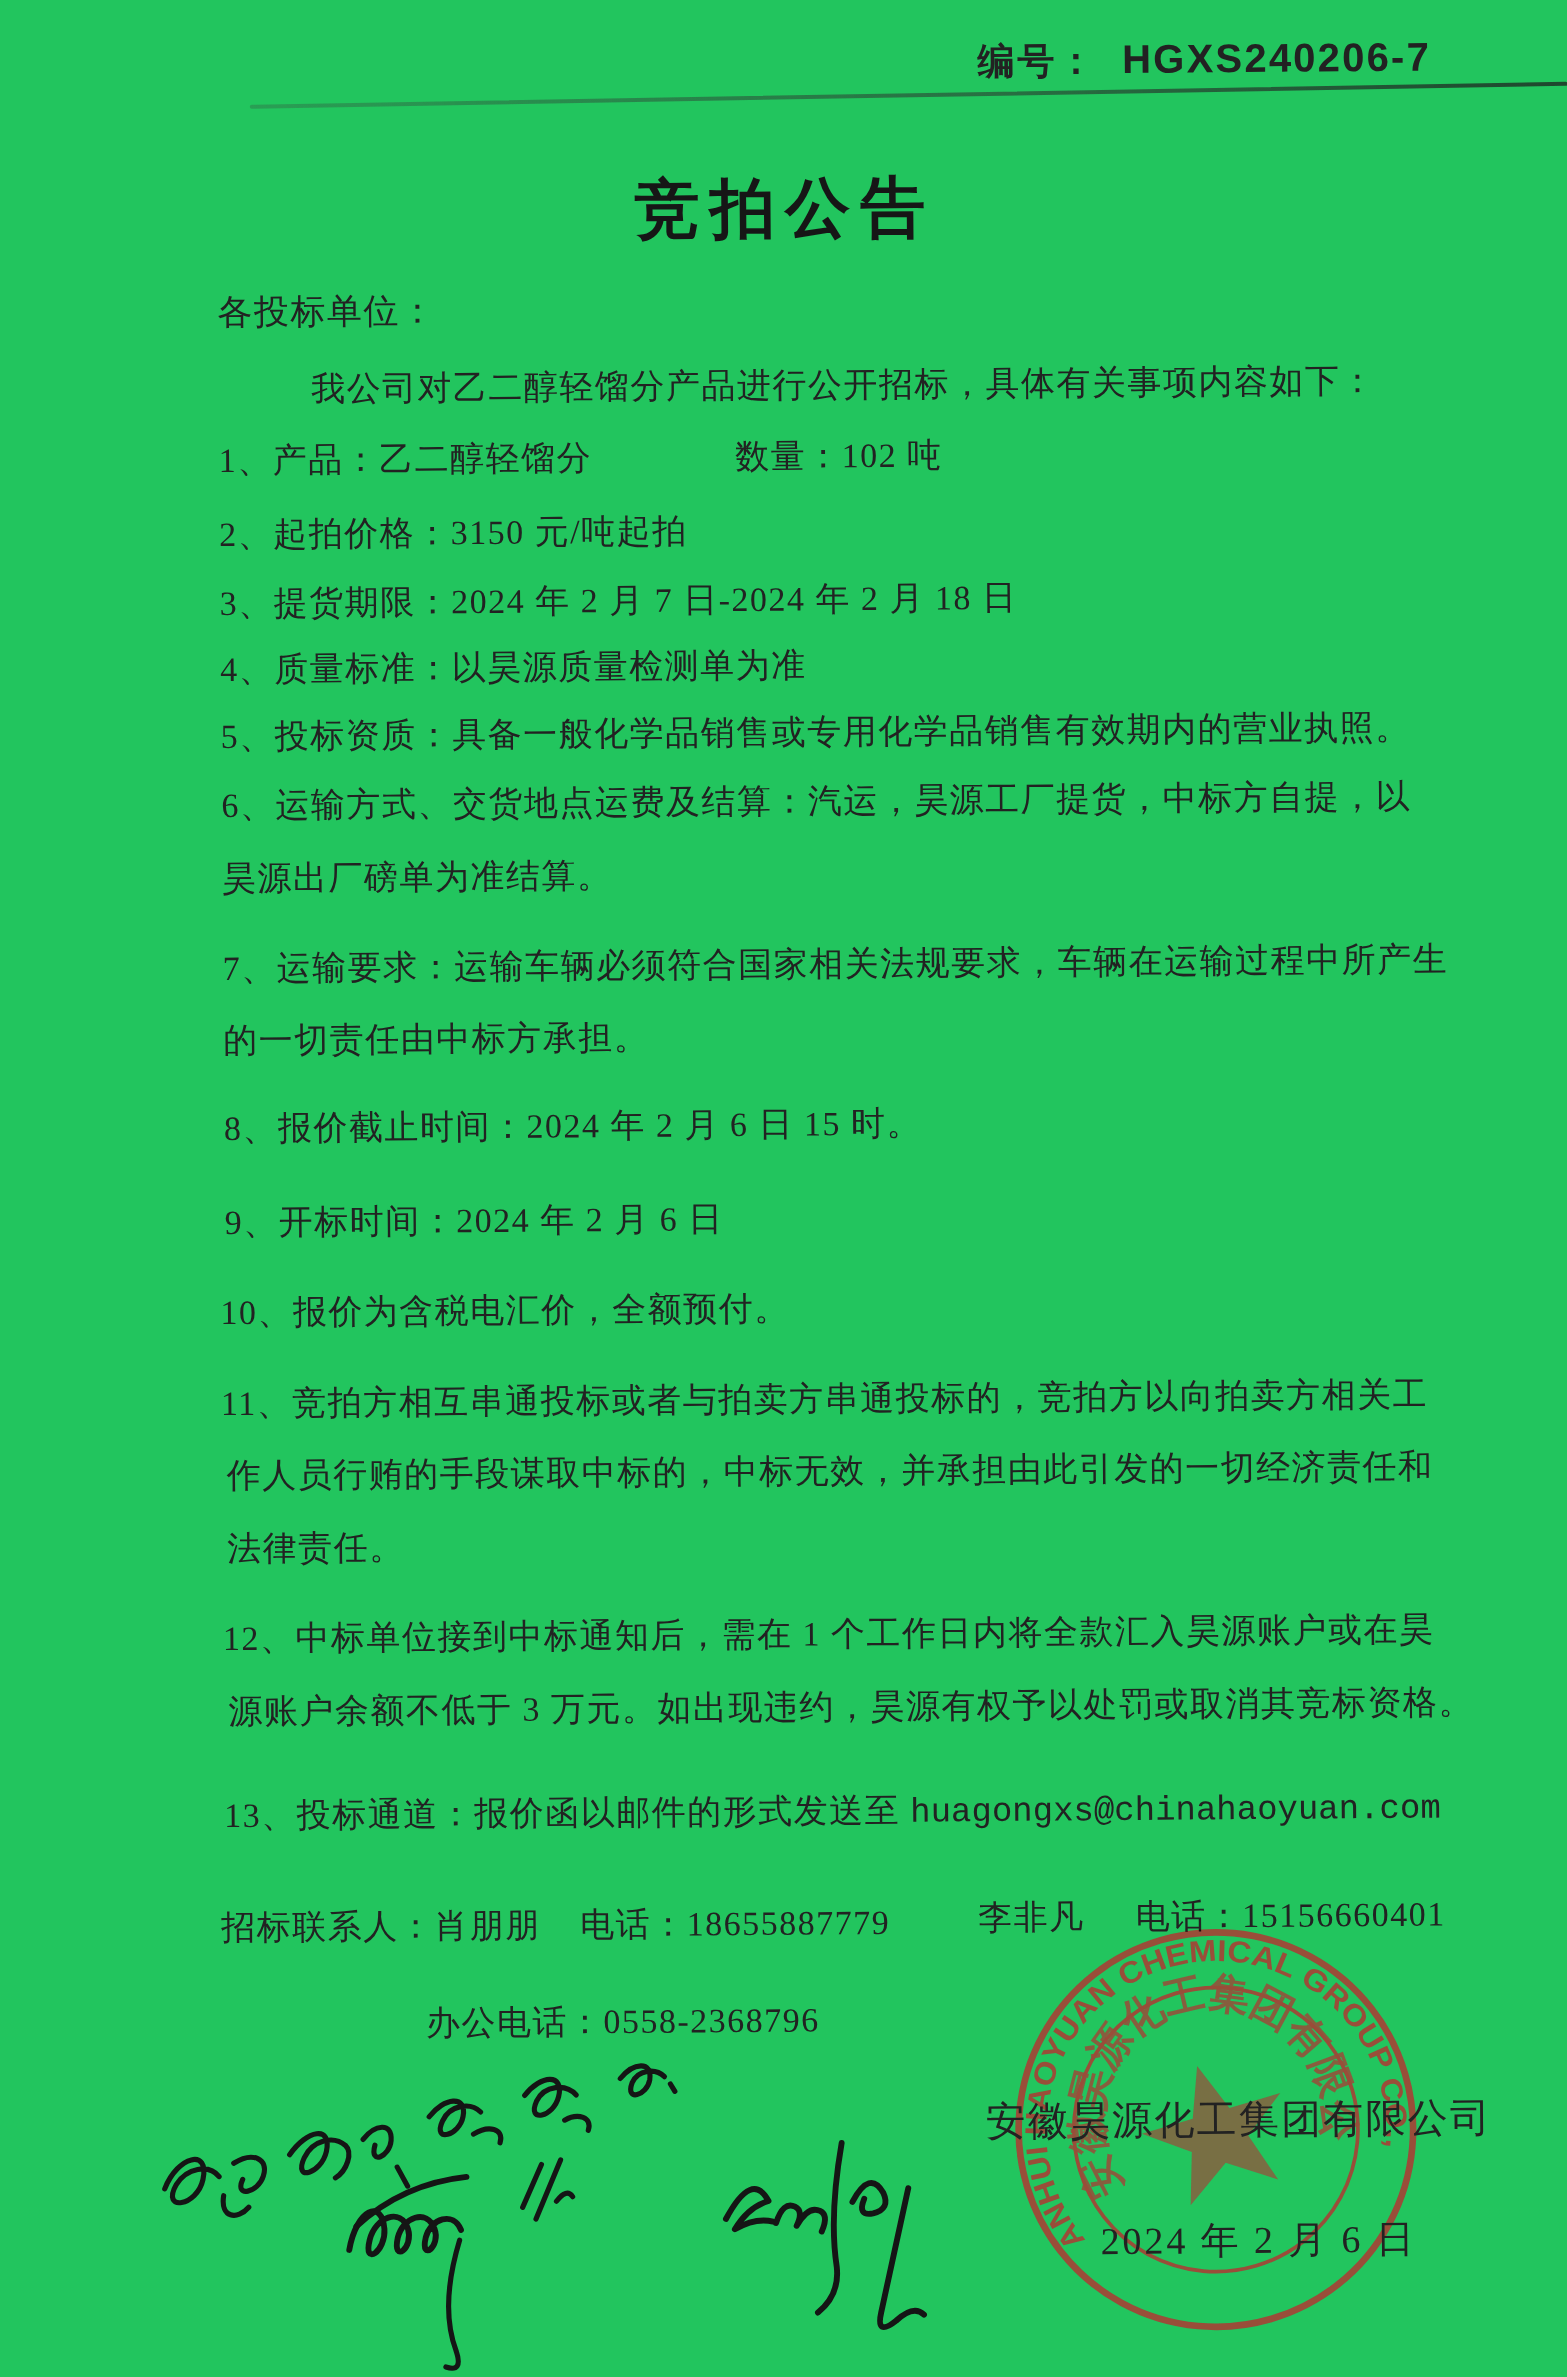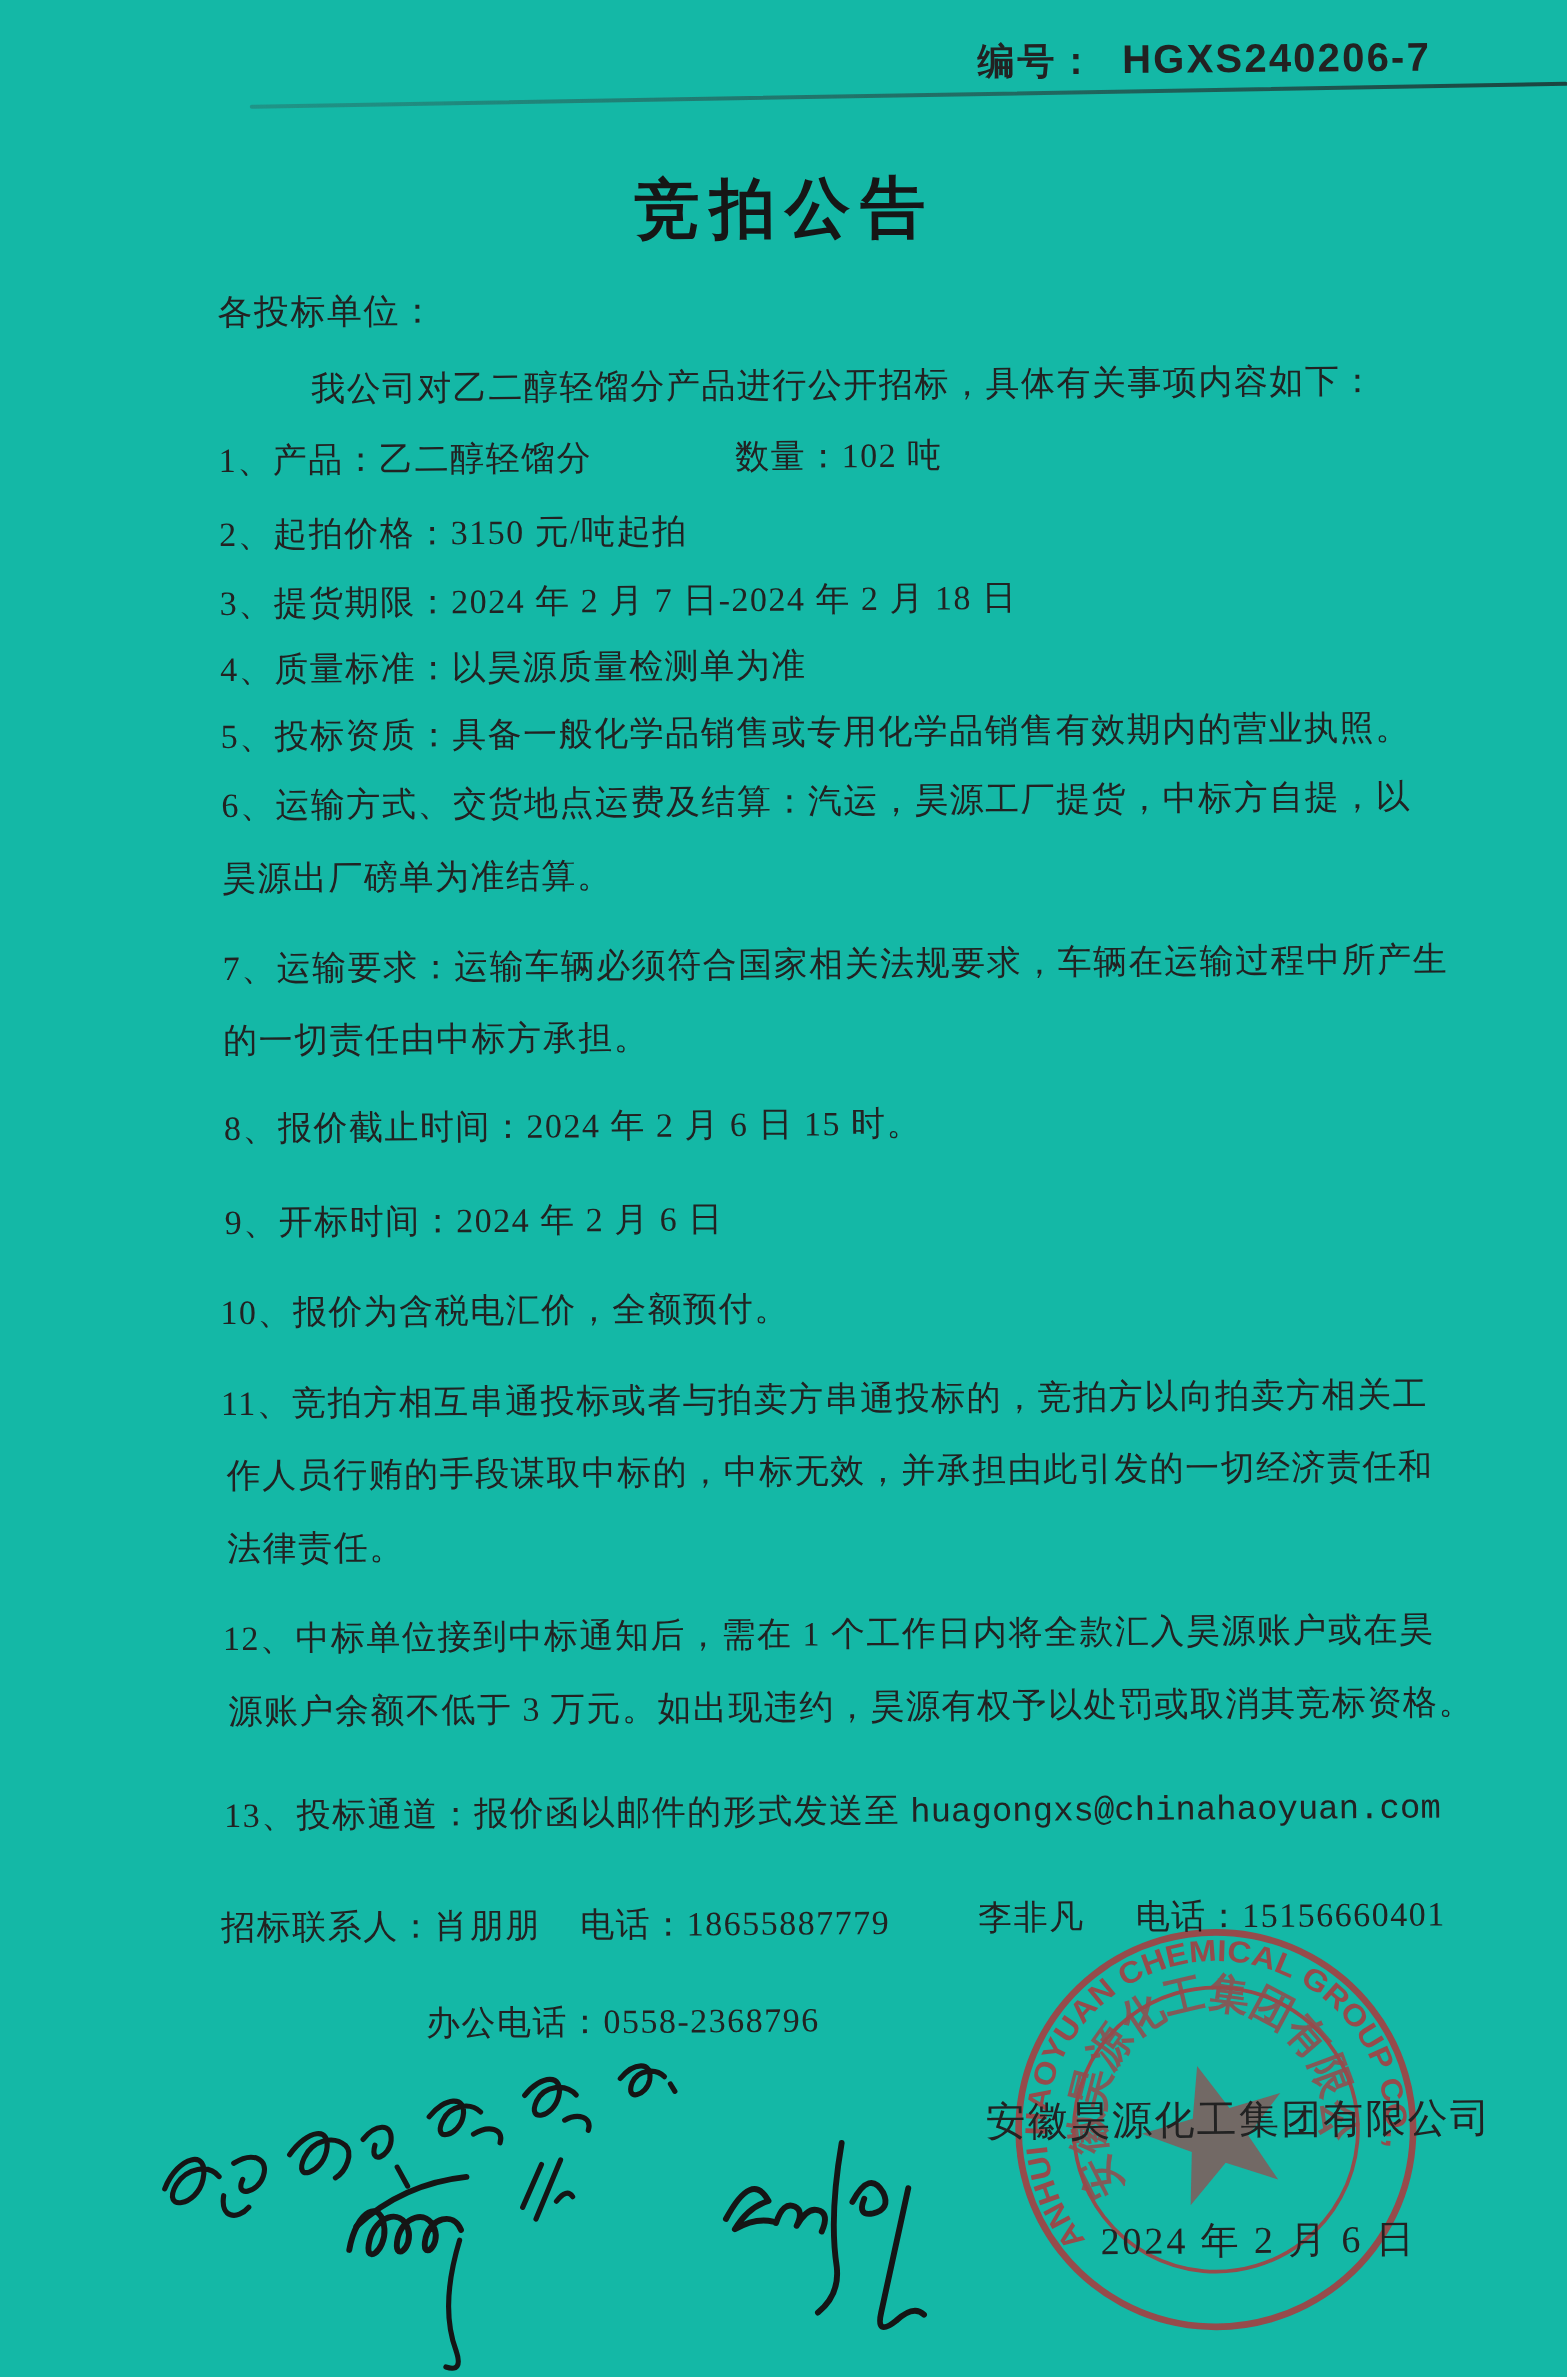--- a/index.html
+++ b/index.html
@@ -1,19 +1,19 @@
 <!DOCTYPE html>
 <html style="font-size:11.8px"><head>
 <meta charset="utf-8">
 <style>
   html,body{margin:0;padding:0;background:#e8e8e8;}
   .page{
     position:relative;
     width:1567px;height:2377px;
-    background:#14b8a6;
+    background:#22c55e;
     overflow:hidden;
     font-family:"Liberation Serif","DejaVu Serif",serif;
     color:#1f1f1f;
   }
   .skew{position:absolute;inset:0;transform:rotate(-0.45deg);transform-origin:55% 0%;}
   .ln{
     position:absolute;
     font-size:34px;
     letter-spacing:1.5px;
     white-space:nowrap;

